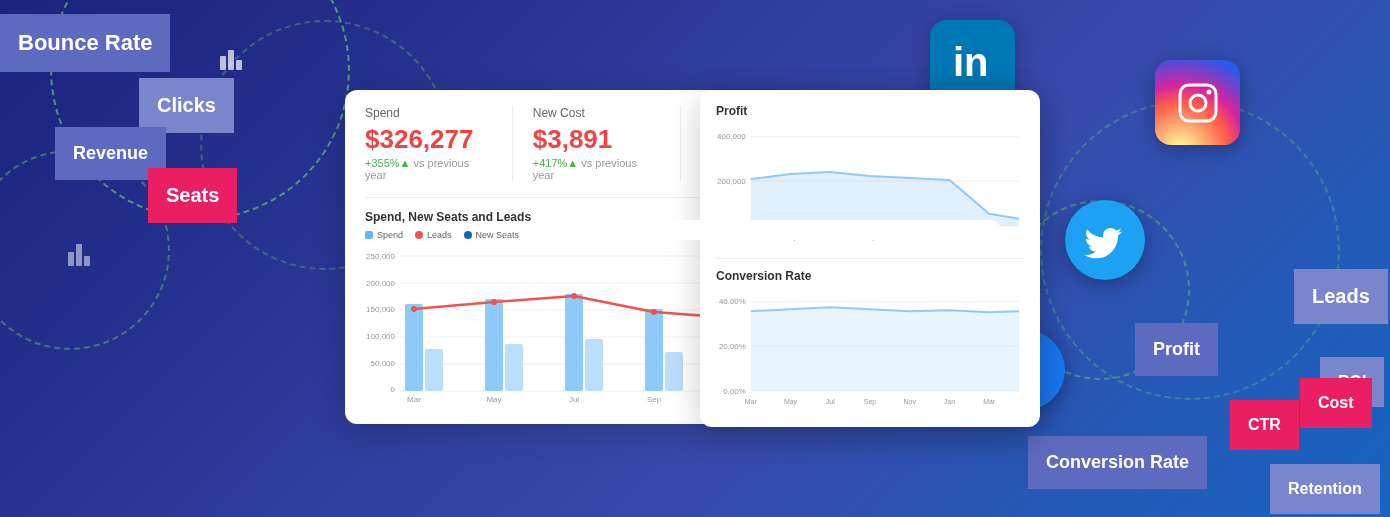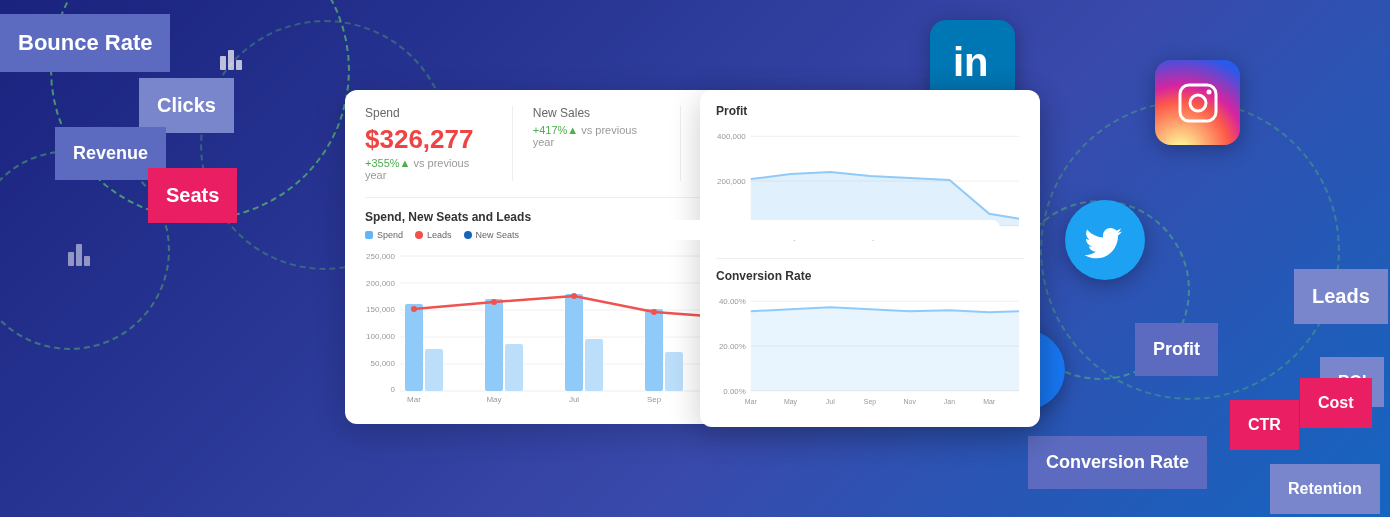--- a/index.html
+++ b/index.html
@@ -226,21 +226,22 @@
 
   <div class="metrics-row">
     <div class="metric-item">
       <div class="metric-label">Spend</div>
       <div class="metric-value">$326,277</div>
       <div class="metric-change">
         +355%▲ <span>vs previous year</span>
       </div>
     </div>
     <div class="metric-item">
-      <div class="metric-label">New Sales</div>
+      <div class="metric-label">New Cost</div>
+      <div class="metric-value">$3,891</div>
       <div class="metric-change">
         +417%▲ <span>vs previous year</span>
       </div>
     </div>
     <div class="metric-item">
       <div class="metric-label">Revenue</div>
       <div class="metric-value">$730,432</div>
       <div class="metric-change">
         +363%▲ <span>vs previous year</span>
       </div>

